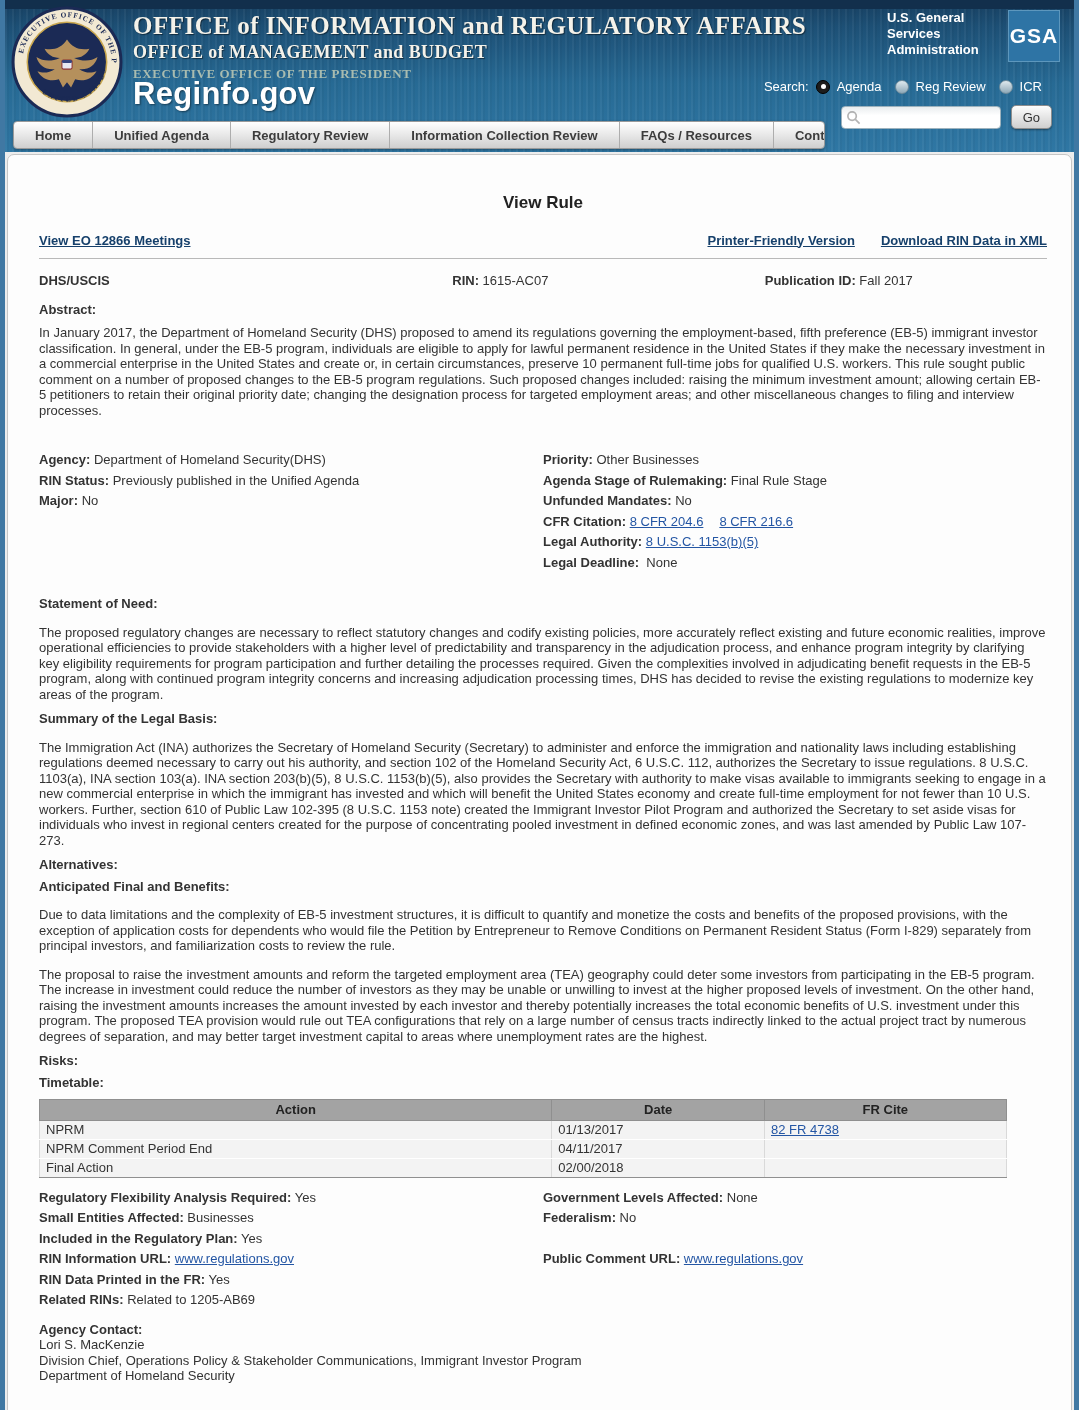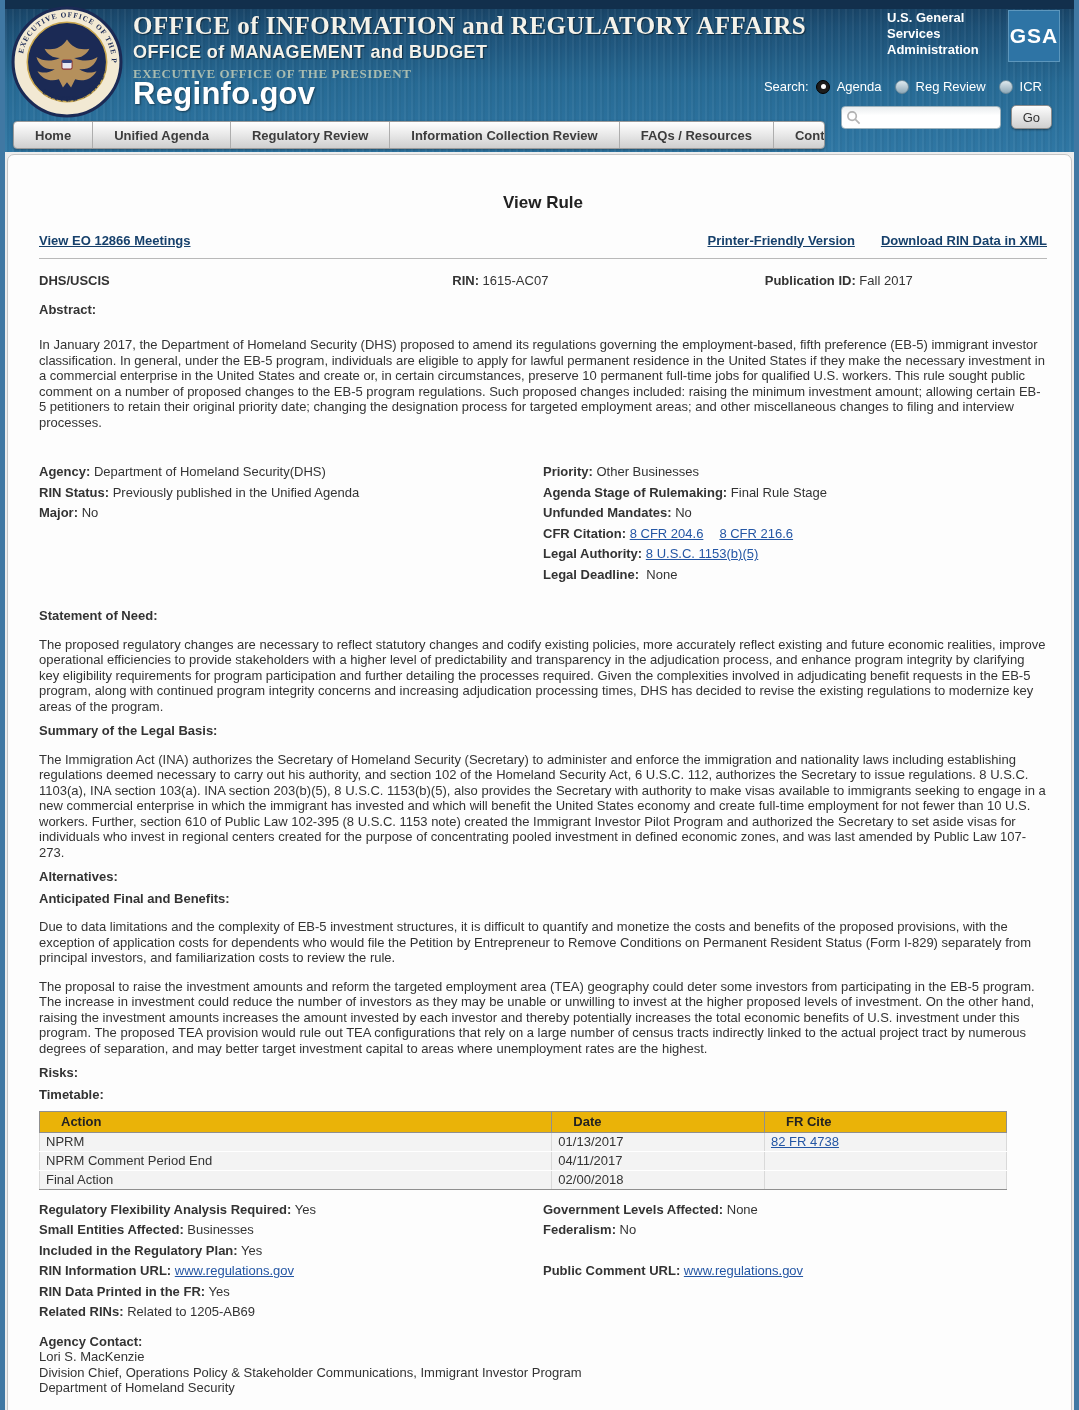--- a/index.html
+++ b/index.html
@@ -20,21 +20,21 @@
       linear-gradient(180deg, #173f60 0%, #1d5076 18%, #276a94 55%, #2f77a4 100%);
     overflow: hidden;
   }
   .header::before {
     content: ""; position: absolute; top: 0; left: 0; right: 0; height: 9px;
     background: #122f4c;
   }
   .seal { position: absolute; left: 6px; top: 6px; width: 112px; height: 112px; }
   .org-block { position: absolute; left: 128px; top: 12px; }
   .org-line1 { font-family: "Liberation Serif", serif; font-weight: bold; color: #f4f2ea; font-size: 25px; letter-spacing: 0.5px; text-shadow: 1px 1px 1px rgba(0,0,0,0.5); }
-  .org-line2 { font-family: Liberation Sans, sans-serif; font-weight: bold; color: #f4f2ea; font-size: 18px; letter-spacing: 0.4px; margin-top: 2px; text-shadow: 1px 1px 1px rgba(0,0,0,0.5); }
+  .org-line2 { font-family: Liberation Serif, serif; font-weight: bold; color: #f4f2ea; font-size: 18px; letter-spacing: 0.4px; margin-top: 2px; text-shadow: 1px 1px 1px rgba(0,0,0,0.5); }
   .org-line3 { font-family: "Liberation Serif", serif; font-weight: bold; color: #a9bcb0; font-size: 13px; letter-spacing: 0.6px; margin-top: 3px; }
   .brand { position: absolute; left: 128px; top: 76px; font-size: 31px; font-weight: bold; color: #ffffff; letter-spacing: 0.3px; text-shadow: 1px 1px 2px rgba(0,0,0,0.45); }
 
   .gsa-block { position: absolute; top: 10px; right: 14px; display: flex; align-items: flex-start; gap: 9px; }
   .gsa-text { width: 112px; color: #fff; font-weight: bold; font-size: 13px; line-height: 16px; }
   .gsa-square {
     width: 52px; height: 52px; background: #2e74a5; border: 1px solid #5d97bd;
     color: #fff; font-weight: bold; font-size: 21px; letter-spacing: 1px;
     display: flex; align-items: center; justify-content: center;
   }
@@ -88,40 +88,40 @@
   .links-right { display: flex; gap: 26px; }
   a.toplink { color: #16406b; font-weight: bold; text-decoration: underline; font-size: 13px; cursor: pointer; }
   a.blink { color: #2456a4; text-decoration: underline; cursor: pointer; }
 
   .divider { border: none; border-top: 1px solid #b9b9b9; margin: 4px 0 14px 0; }
 
   .info-row { display: grid; grid-template-columns: 41% 31% 28%; margin-bottom: 13px; }
   .b { font-weight: bold; color: #333; }
 
   .title-line { margin-bottom: 9px; }
-  .abstract-label { font-weight: bold; margin-bottom: 20px; }
+  .abstract-label { font-weight: bold; margin-bottom: 8px; }
   .para { margin: 0 0 14px 0; }
   .abstract-text { margin-bottom: 34px; }
 
   .fields-grid { display: grid; grid-template-columns: 50% 50%; row-gap: 5px; margin-bottom: 6px; }
   .fields-grid > div { min-height: 15px; }
   .sec-label { font-weight: bold; margin: 6px 0 0 0; }
   .sec-label.tight { margin-top: 5px; }
   .sec-para { margin: 13px 0 9px 0; }
 
   .cfr-link-1 { margin-right: 16px; }
 
   
   .timetable {
     width: 96%; border-collapse: collapse; margin: 9px 0 12px 0;
     border: 1px solid #8f8f8f; font-size: 13px;
   }
   .timetable th {
-    background: #eab308; border: 1px solid #8f8f8f; font-weight: bold; color: #222;
-    text-align: left; padding: 2px 21px; height: 18px;
+    background: #a3a3a3; border: 1px solid #8f8f8f; font-weight: bold; color: #222;
+    text-align: center; padding: 2px 21px; height: 18px;
   }
   .timetable td {
     background: #f3f3f3; border: 1px solid #d9d9d9; border-bottom: 1px solid #ffffff;
     padding: 1px 6px; height: 19px;
   }
   .timetable tr:last-child td { border-bottom: 1px solid #8f8f8f; }
   .col-action { width: 53%; } .col-date { width: 22%; } .col-fr { width: 25%; }
 
   .contact-block { margin-top: 14px; }
   .contact-line { line-height: 15.5px; }

